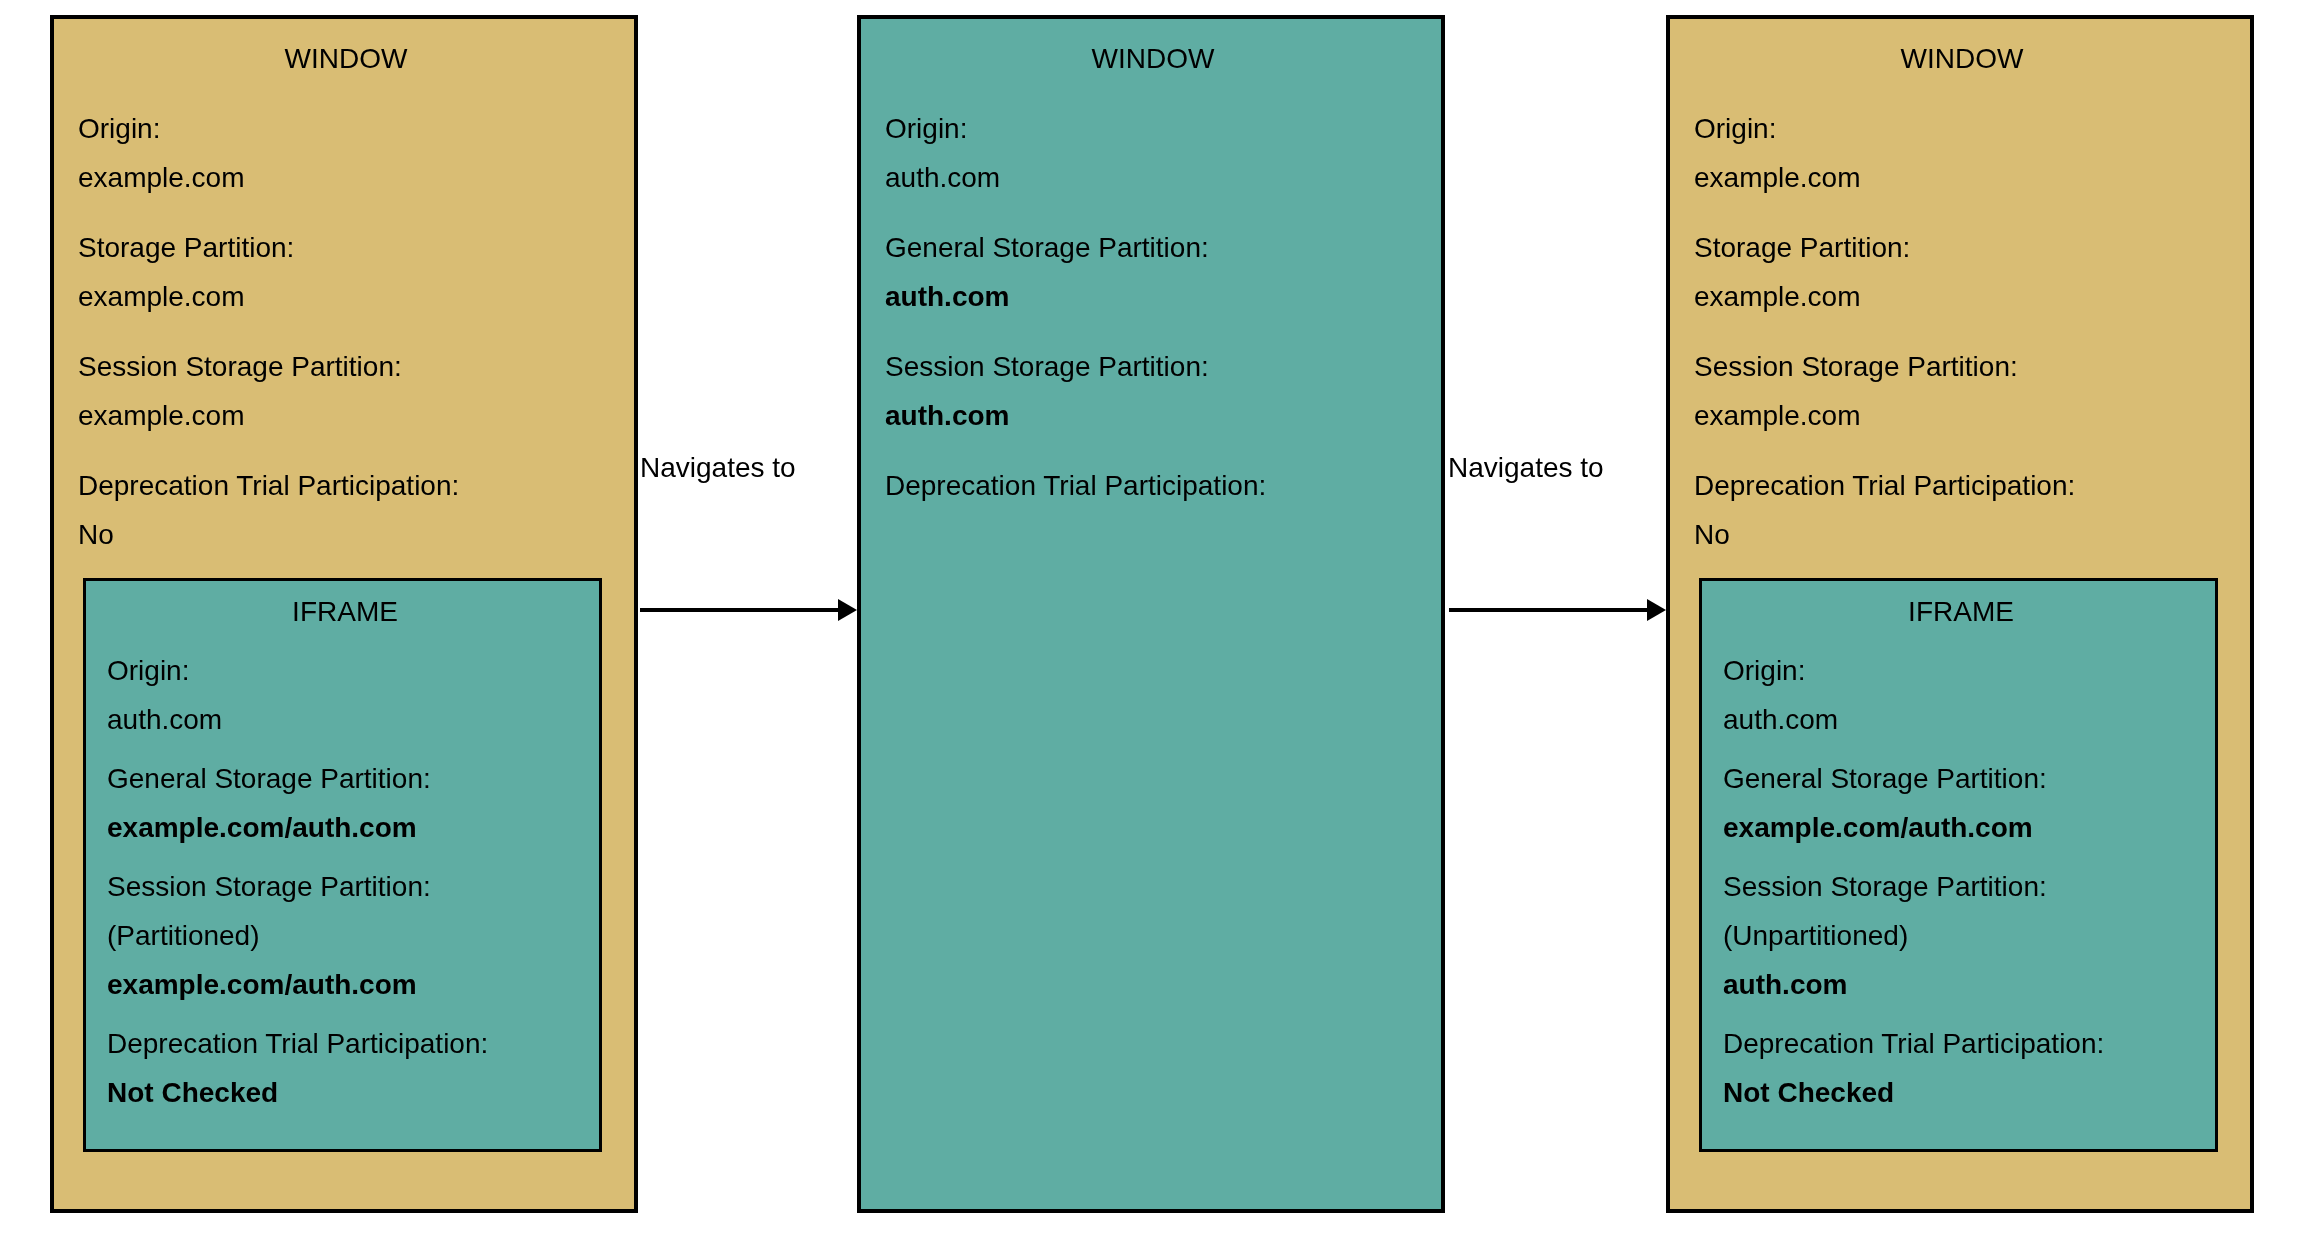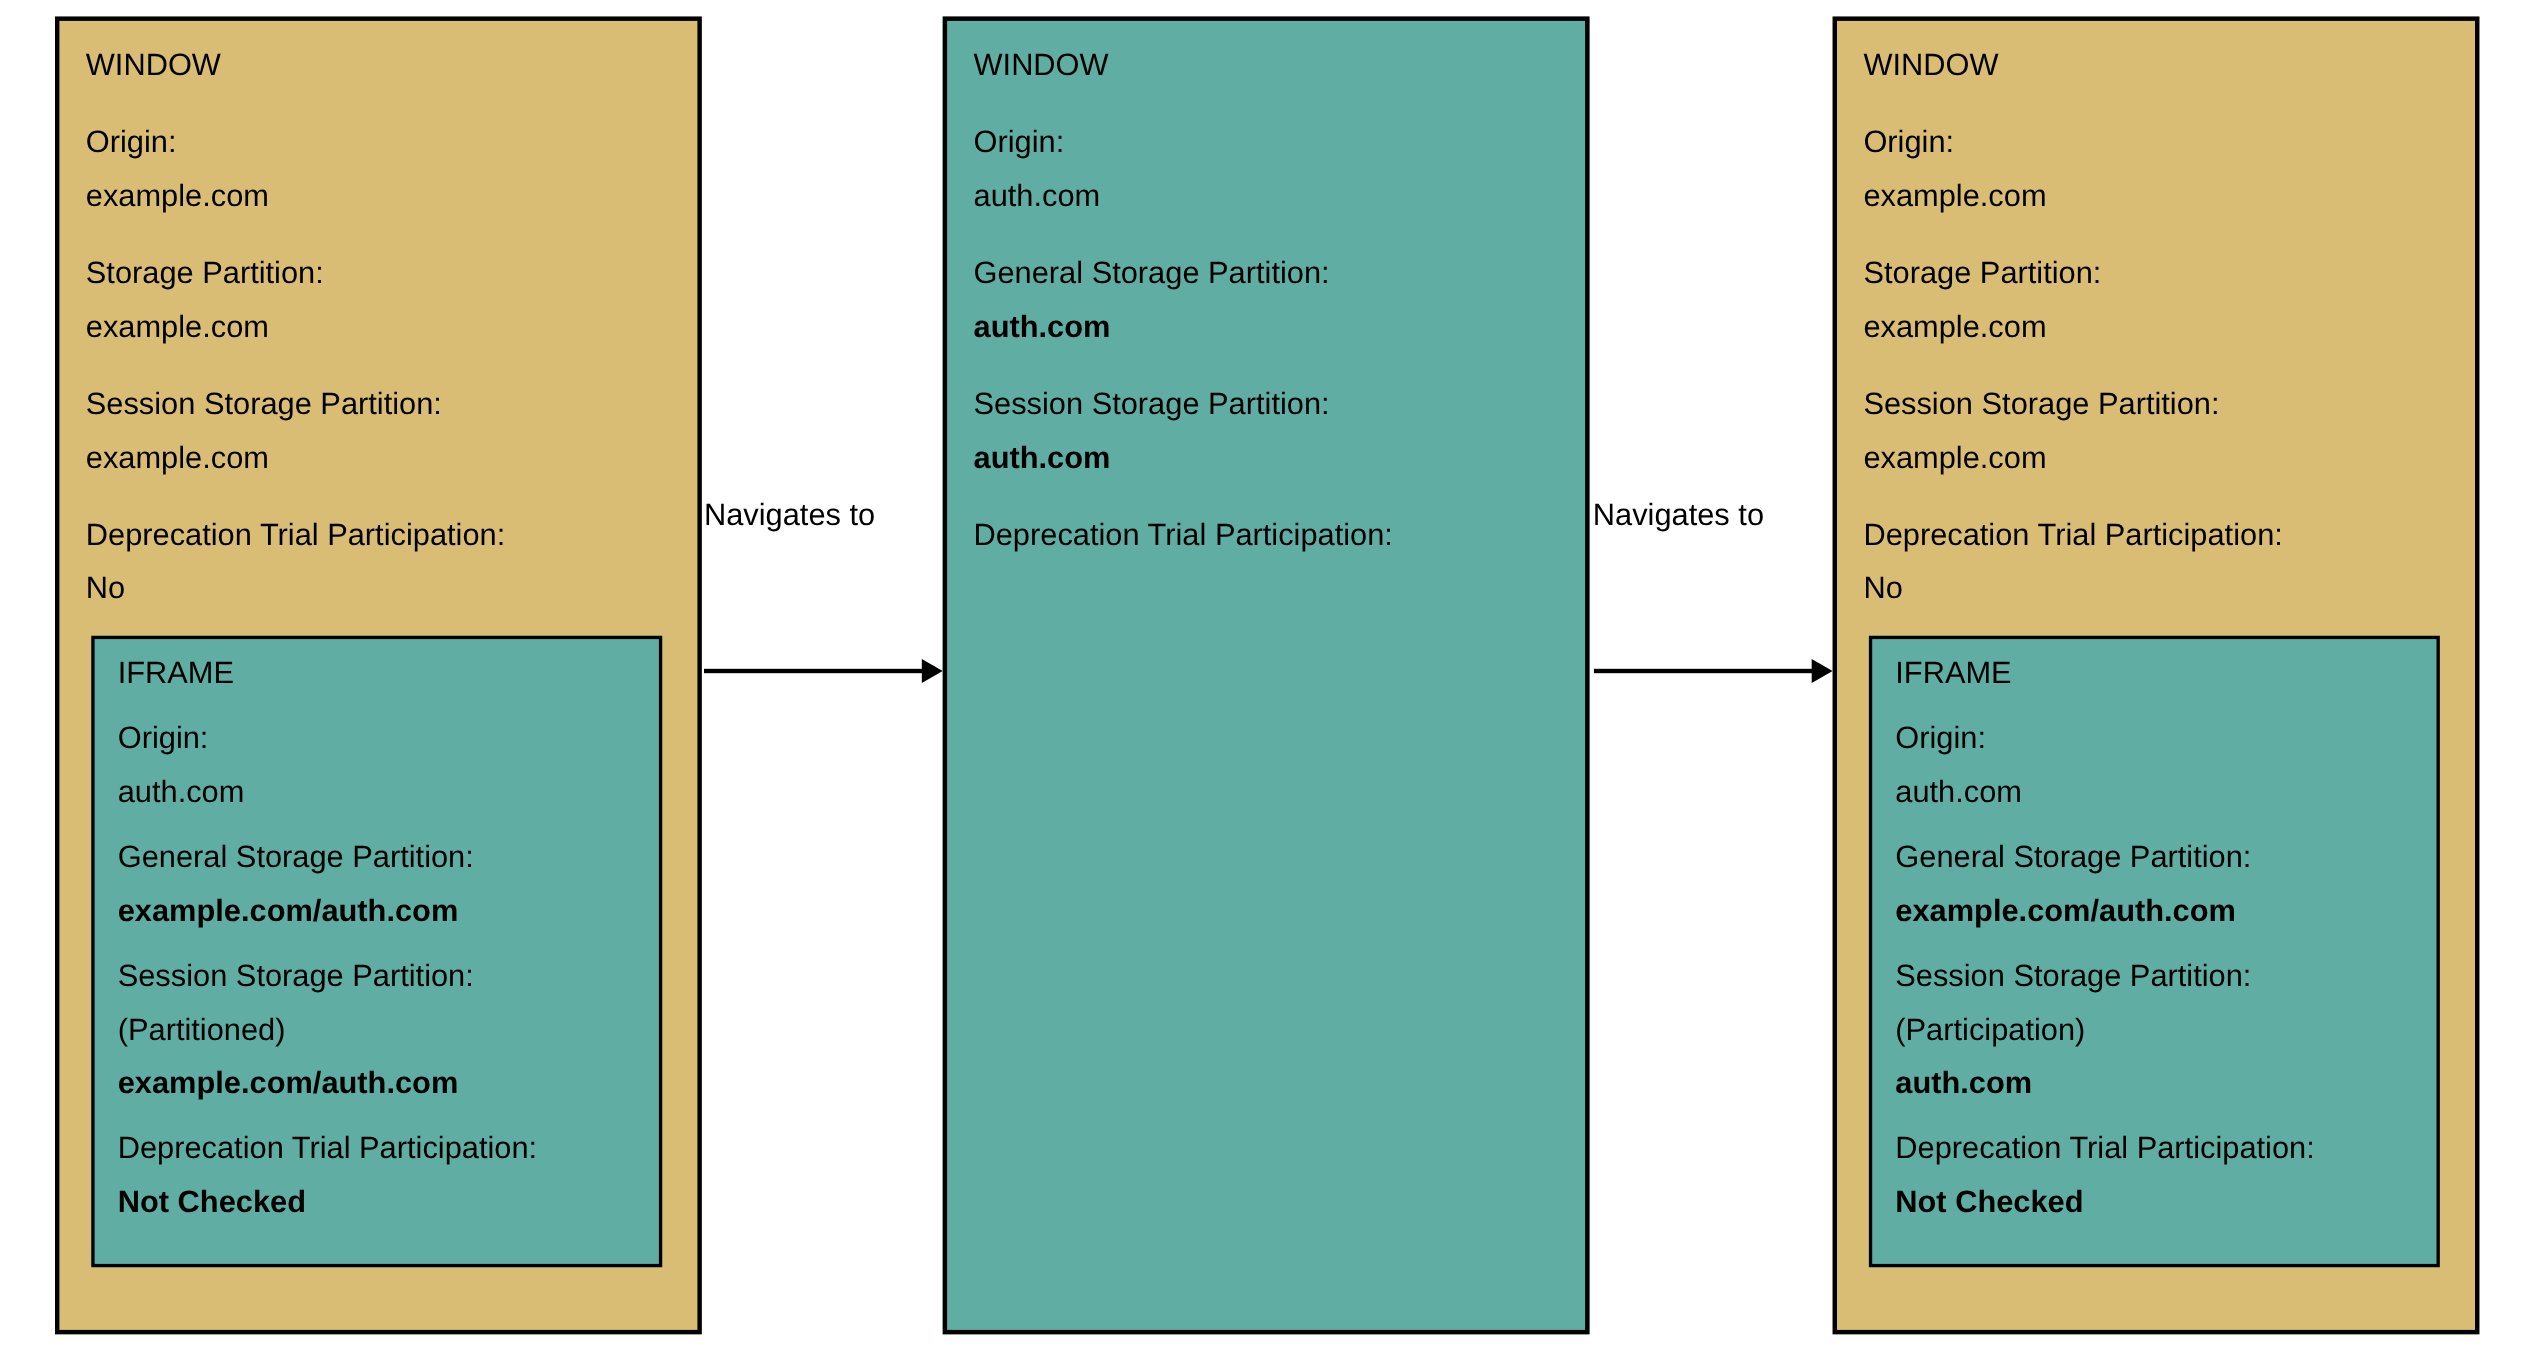--- a/index.html
+++ b/index.html
@@ -20,21 +20,21 @@
     width: 588px;
     height: 1198px;
     border: 4px solid #000000;
     padding: 23px 20px 0 24px;
   }
   .tan  { background: #d9bd74; }
   .teal { background: #5fada3; }
   .box-left  { left: 50px; }
   .box-mid   { left: 857px; }
   .box-right { left: 1666px; }
-  .title { font-weight: 400; }
+  .title { font-weight: 400; text-align: center; }
   .field { margin-top: 37px; }
   .field .label, .field .value, .field .note { white-space: nowrap; margin-top: 16px; }
   .bold { font-weight: 700; }
   .iframe-box {
     position: absolute;
     left: 29px;
     top: 559px;
     width: 519px;
     height: 574px;
     border: 3px solid #000000;
@@ -172,21 +172,21 @@
       <div class="field">
         <div class="label">Origin:</div>
         <div class="value">auth.com</div>
       </div>
       <div class="field">
         <div class="label">General Storage Partition:</div>
         <div class="value bold">example.com/auth.com</div>
       </div>
       <div class="field">
         <div class="label">Session Storage Partition:</div>
-        <div class="note">(Participation)</div>
+        <div class="note">(Unpartitioned)</div>
         <div class="value bold">auth.com</div>
       </div>
       <div class="field">
         <div class="label">Deprecation Trial Participation:</div>
         <div class="value bold">Not Checked</div>
       </div>
     </div>
   </div>
 
 </div>

